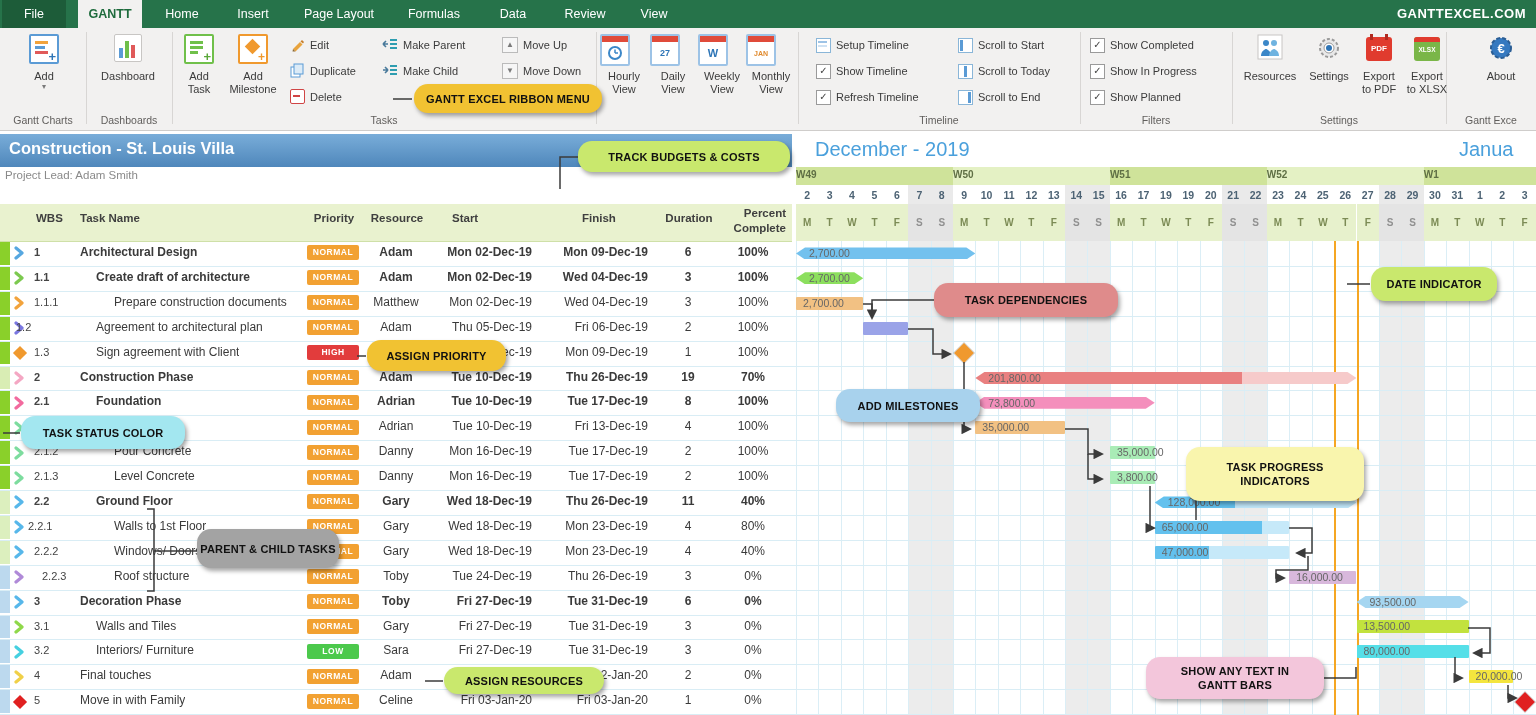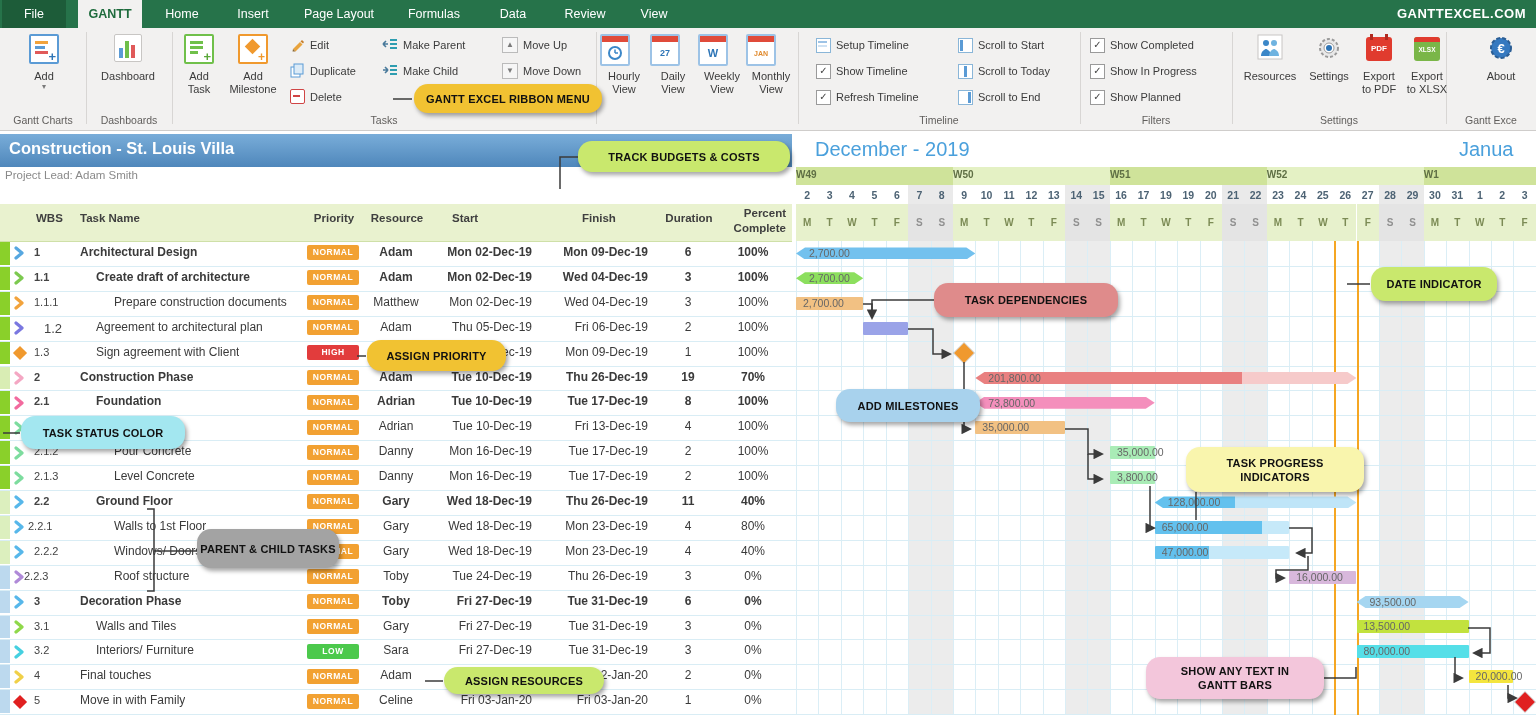--- a/index.html
+++ b/index.html
@@ -496,21 +496,21 @@
         <div class="cellt" style="left:538px;top:4px;width:110px;text-align:right;">Wed 04-Dec-19</div>
         <div class="cellt" style="left:656px;top:4px;width:64px;text-align:center;">3</div>
         <div class="cellt" style="left:722px;top:4px;width:62px;text-align:center;">100%</div>
       </div>
       <div class="rowline" style="top:74.69999999999999px"></div>
       <div class="abs" style="left:0;top:74.69999999999999px;width:1536px;height:24.9px;">
         <div class="strip" style="top:1px;height:22.9px;background:#8ad02a"></div>
         <svg class="abs" style="left:13px;top:5.449999999999999px" width="12" height="14">
           <path d="M3 2 L9 7 L3 12" fill="none" stroke="#7a77e0" stroke-width="3.2" stroke-linecap="round" stroke-linejoin="round"></path>
         </svg>
-        <div class="cellt" style="left:44px;top:5px;font-size:13px;color:#444">1.2</div>
+        <div class="cellt" style="left:16px;top:5px;font-size:11px;color:#444">1.2</div>
         <div class="cellt" style="left:96px;top:4px;max-width:204px;overflow:hidden;">Agreement to architectural plan</div>
         <div class="chip" style="left:307px;top:4.449999999999999px;background:#f2a132">NORMAL</div>
         <div class="cellt" style="left:364px;top:4px;width:64px;text-align:center;">Adam</div>
         <div class="cellt" style="left:430px;top:4px;width:102px;text-align:right;">Thu 05-Dec-19</div>
         <div class="cellt" style="left:538px;top:4px;width:110px;text-align:right;">Fri 06-Dec-19</div>
         <div class="cellt" style="left:656px;top:4px;width:64px;text-align:center;">2</div>
         <div class="cellt" style="left:722px;top:4px;width:62px;text-align:center;">100%</div>
       </div>
       <div class="rowline" style="top:99.6px"></div>
       <div class="abs" style="left:0;top:99.6px;width:1536px;height:24.9px;">
@@ -644,21 +644,21 @@
         <div class="cellt" style="left:538px;top:4px;width:110px;text-align:right;">Mon 23-Dec-19</div>
         <div class="cellt" style="left:656px;top:4px;width:64px;text-align:center;">4</div>
         <div class="cellt" style="left:722px;top:4px;width:62px;text-align:center;">40%</div>
       </div>
       <div class="rowline" style="top:323.69999999999993px"></div>
       <div class="abs" style="left:0;top:323.7px;width:1536px;height:24.9px;">
         <div class="strip" style="top:1px;height:22.9px;background:#bcd9ee"></div>
         <svg class="abs" style="left:13px;top:5.449999999999999px" width="12" height="14">
           <path d="M3 2 L9 7 L3 12" fill="none" stroke="#b08ad8" stroke-width="3.2" stroke-linecap="round" stroke-linejoin="round"></path>
         </svg>
-        <div class="cellt" style="left:24px;top:5px;font-size:11px;color:#444">2.2.3</div>
+        <div class="cellt" style="left:42px;top:5px;font-size:11px;color:#444">2.2.3</div>
         <div class="cellt" style="left:114px;top:4px;max-width:186px;overflow:hidden;">Roof structure</div>
         <div class="chip" style="left:307px;top:4.449999999999999px;background:#f2a132">NORMAL</div>
         <div class="cellt" style="left:364px;top:4px;width:64px;text-align:center;">Toby</div>
         <div class="cellt" style="left:430px;top:4px;width:102px;text-align:right;">Tue 24-Dec-19</div>
         <div class="cellt" style="left:538px;top:4px;width:110px;text-align:right;">Thu 26-Dec-19</div>
         <div class="cellt" style="left:656px;top:4px;width:64px;text-align:center;">3</div>
         <div class="cellt" style="left:722px;top:4px;width:62px;text-align:center;">0%</div>
       </div>
       <div class="rowline" style="top:348.59999999999997px"></div>
       <div class="abs" style="left:0;top:348.59999999999997px;width:1536px;height:24.9px;font-weight:bold;">
@@ -818,21 +818,21 @@
       </div>
       <div class="pill" style="left:367px;top:340px;width:139px;height:31px;background:#f1c232;">
         <div>ASSIGN PRIORITY</div>
       </div>
       <div class="pill" style="left:21px;top:416px;width:164px;height:33px;background:#a3e7f0;">
         <div>TASK STATUS COLOR</div>
       </div>
       <div class="pill" style="left:836px;top:389px;width:144px;height:33px;background:#a8d2ed;">
         <div>ADD MILESTONES</div>
       </div>
-      <div class="pill" style="left:1186px;top:447px;width:178px;height:45px;background:#f9f5ad;">
+      <div class="pill" style="left:1186px;top:447px;width:178px;height:54px;background:#f9f5ad;">
         <div>TASK PROGRESS</div>
         <div>INDICATORS</div>
       </div>
       <div class="pill" style="left:197px;top:529px;width:142px;height:39px;background:#a3a3a3;">
         <div>PARENT &amp; CHILD TASKS</div>
       </div>
       <div class="pill" style="left:1146px;top:657px;width:178px;height:42px;background:#f3c6db;">
         <div>SHOW ANY TEXT IN</div>
         <div>GANTT BARS</div>
       </div>

